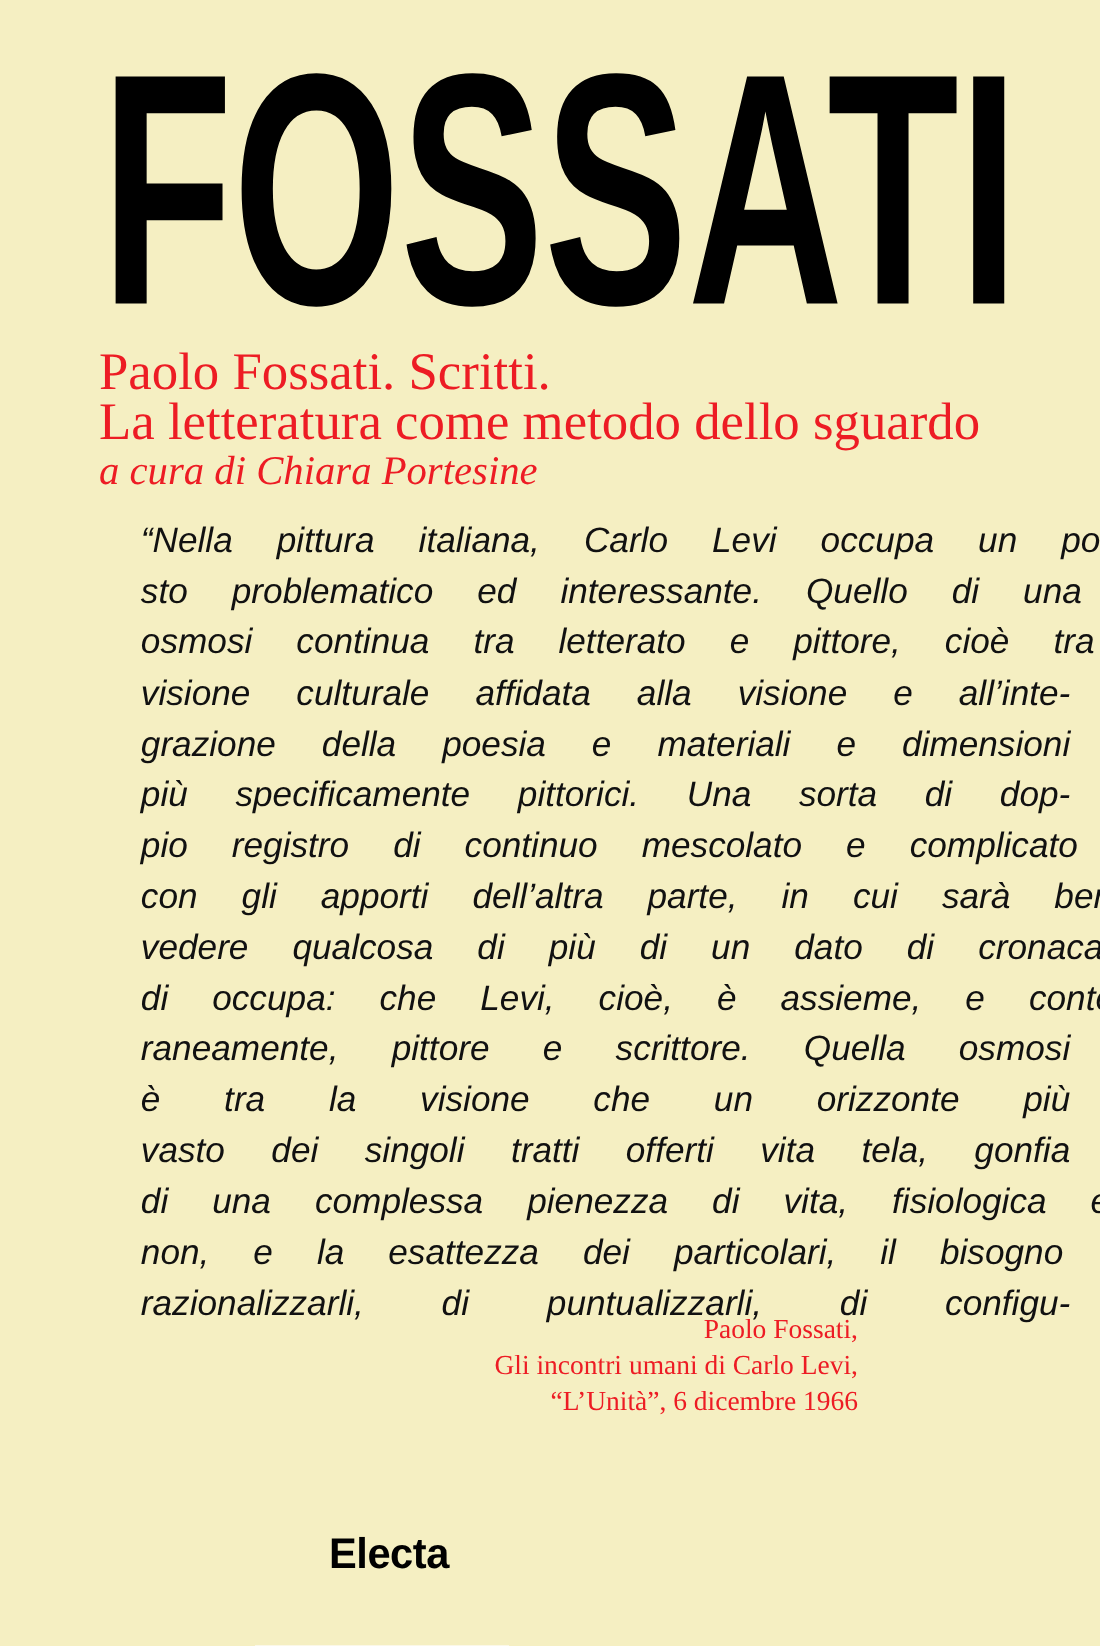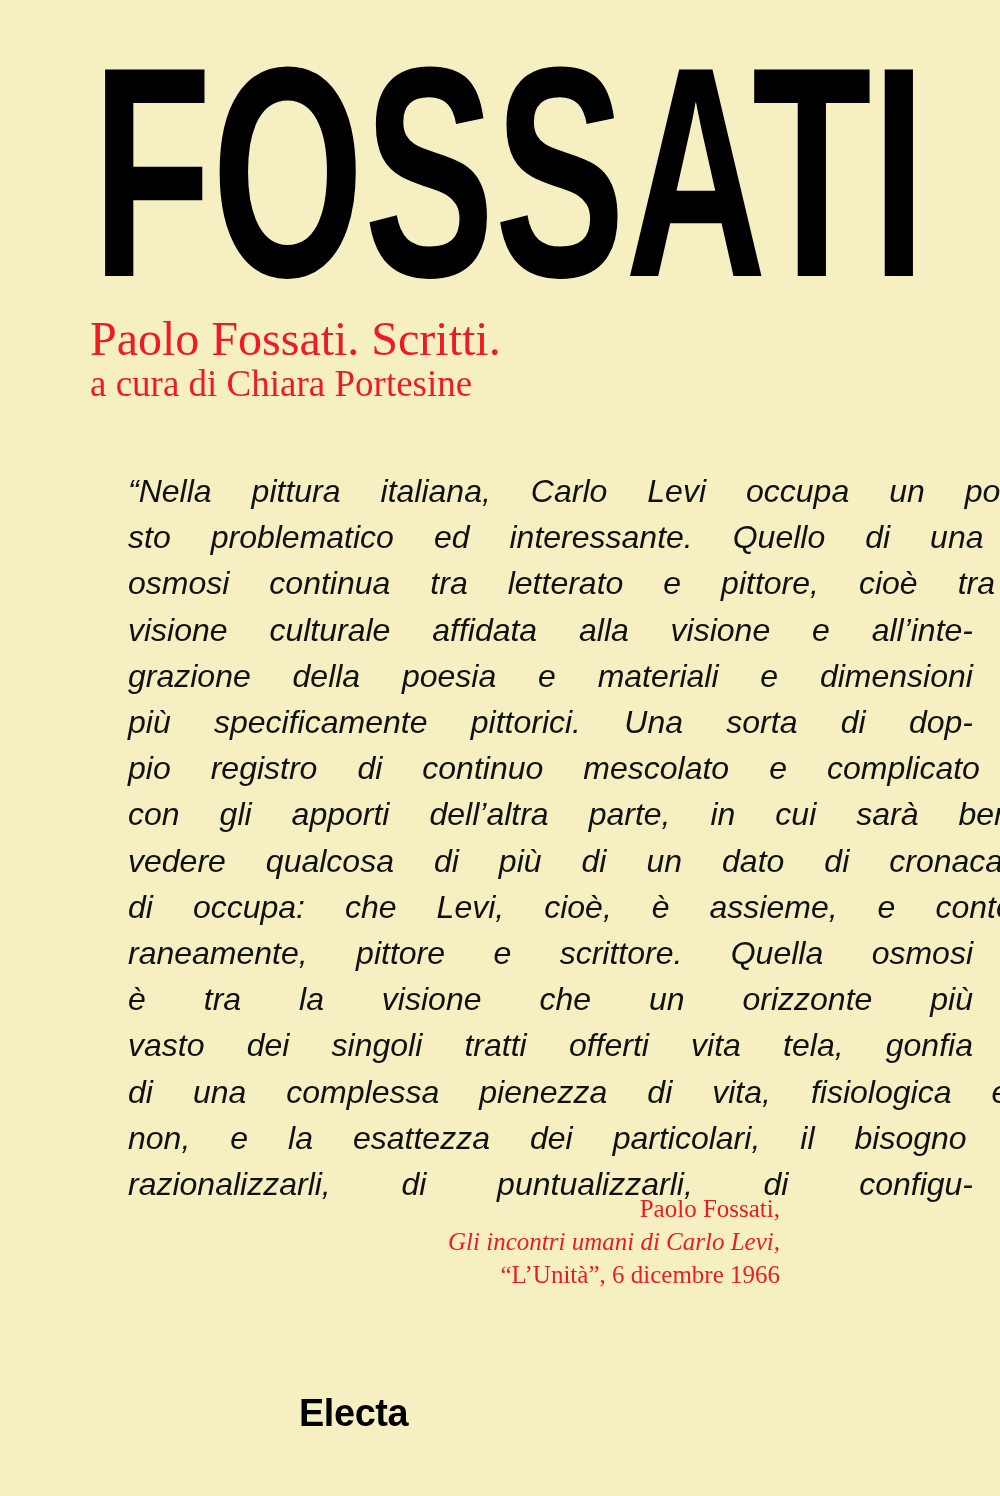--- a/index.html
+++ b/index.html
@@ -61,20 +61,21 @@
     font-size: 48px;
     line-height: 45px;
     font-weight: normal;
     white-space: nowrap;
     color: inherit;
   }
 
   .subtitle-editor {
     display: block;
     font-family: "Liberation Serif", "DejaVu Serif", serif;
+    font-style: italic;
     font-size: 37px;
     line-height: 46px;
     white-space: nowrap;
     color: inherit;
   }
 
   
   .quote {
     position: absolute;
     left: 88px;
@@ -114,21 +115,21 @@
   }
 
   .attr-line {
     display: block;
     font-family: "Liberation Serif", "DejaVu Serif", serif;
     font-size: 25px;
     line-height: 33px;
     color: inherit;
   }
 
-  .attr-line.italic { font-style: italic; }
+  .attr-line.italic { }
 
   
   .publisher {
     position: absolute;
     left: 299px;
     top: 1393px;
   }
 
   .publisher-mark {
     display: block;
@@ -150,20 +151,21 @@
   <div class="title-wrap">
     <div class="title">
       <svg viewBox="0 0 834 272" preserveAspectRatio="none" aria-hidden="true">
         <text id="title-text" x="0" y="232" font-size="300" textLength="834" lengthAdjust="spacingAndGlyphs">FOSSATI</text>
       </svg>
     </div>
   </div>
 
   <div class="subtitle-block">
     <span class="subtitle-line">Paolo Fossati. Scritti.</span>
+    <span class="subtitle-line">La letteratura come metodo dello sguardo</span>
     <span class="subtitle-editor">a cura di Chiara Portesine</span>
   </div>
 
   <blockquote class="quote" id="quote-host">
   <span class="quote-line j">
         <span>“Nella</span>
         <span>pittura</span>
         <span>italiana,</span>
         <span>Carlo</span>
         <span>Levi</span>

